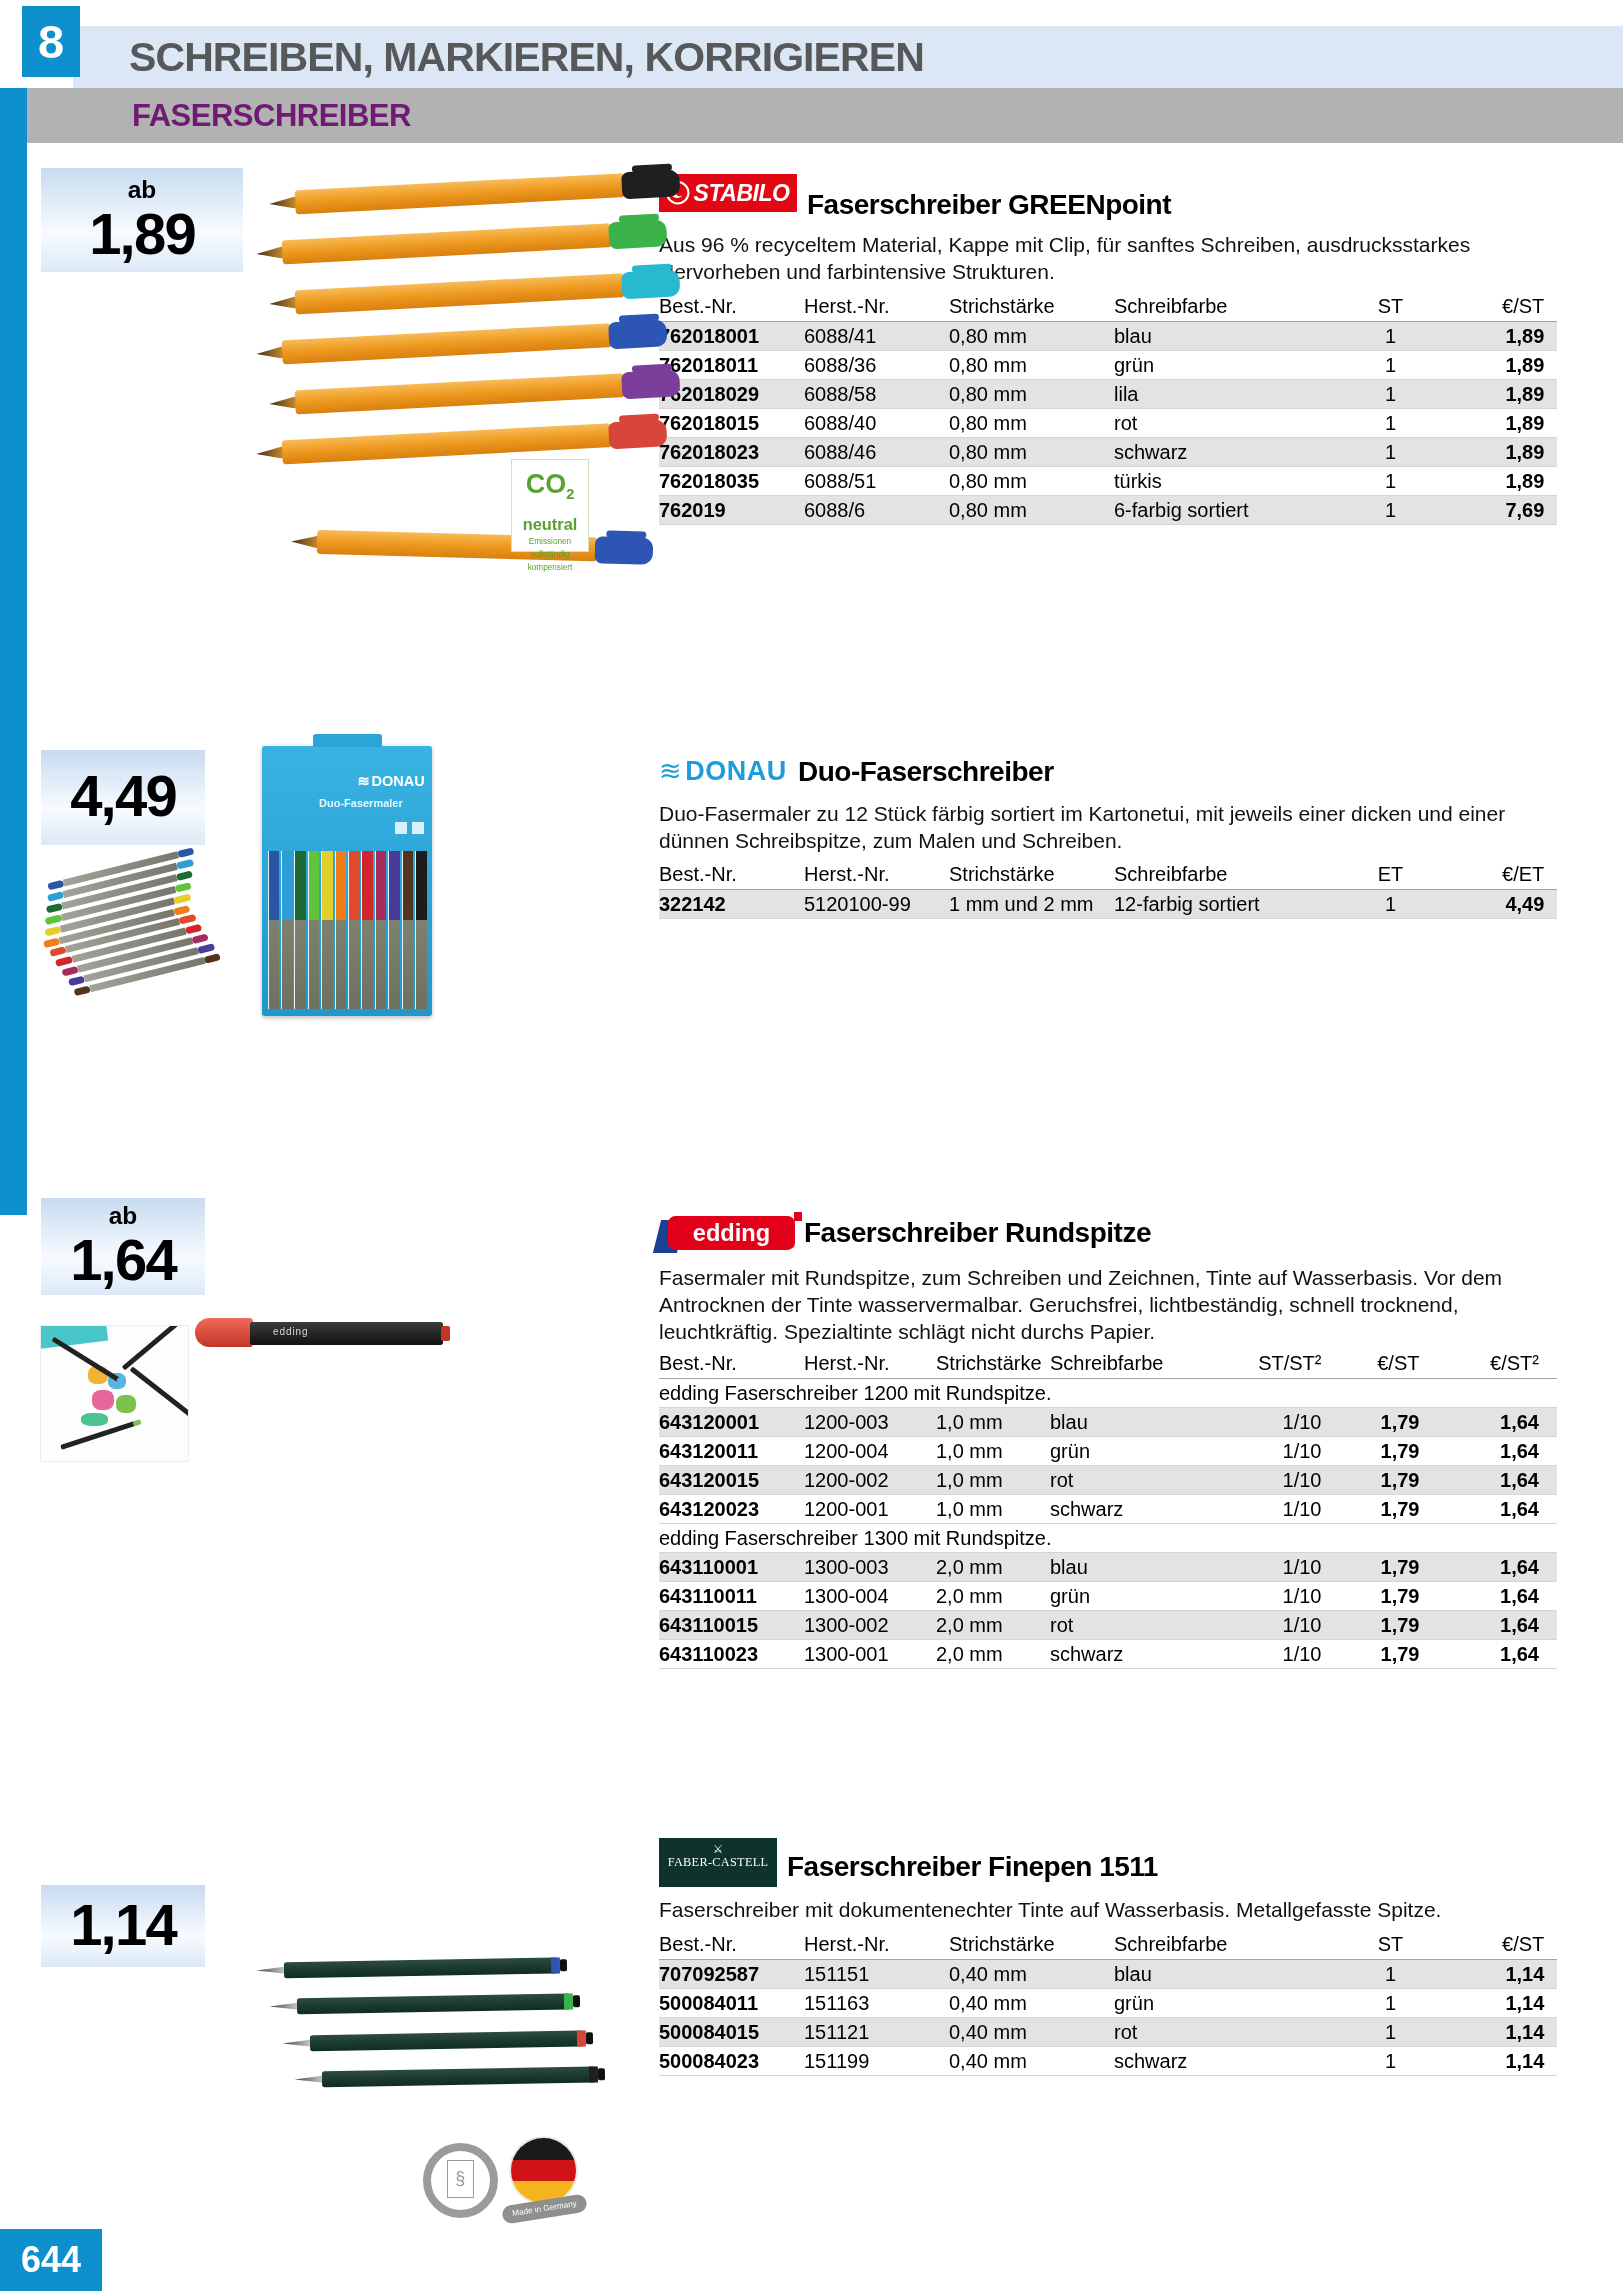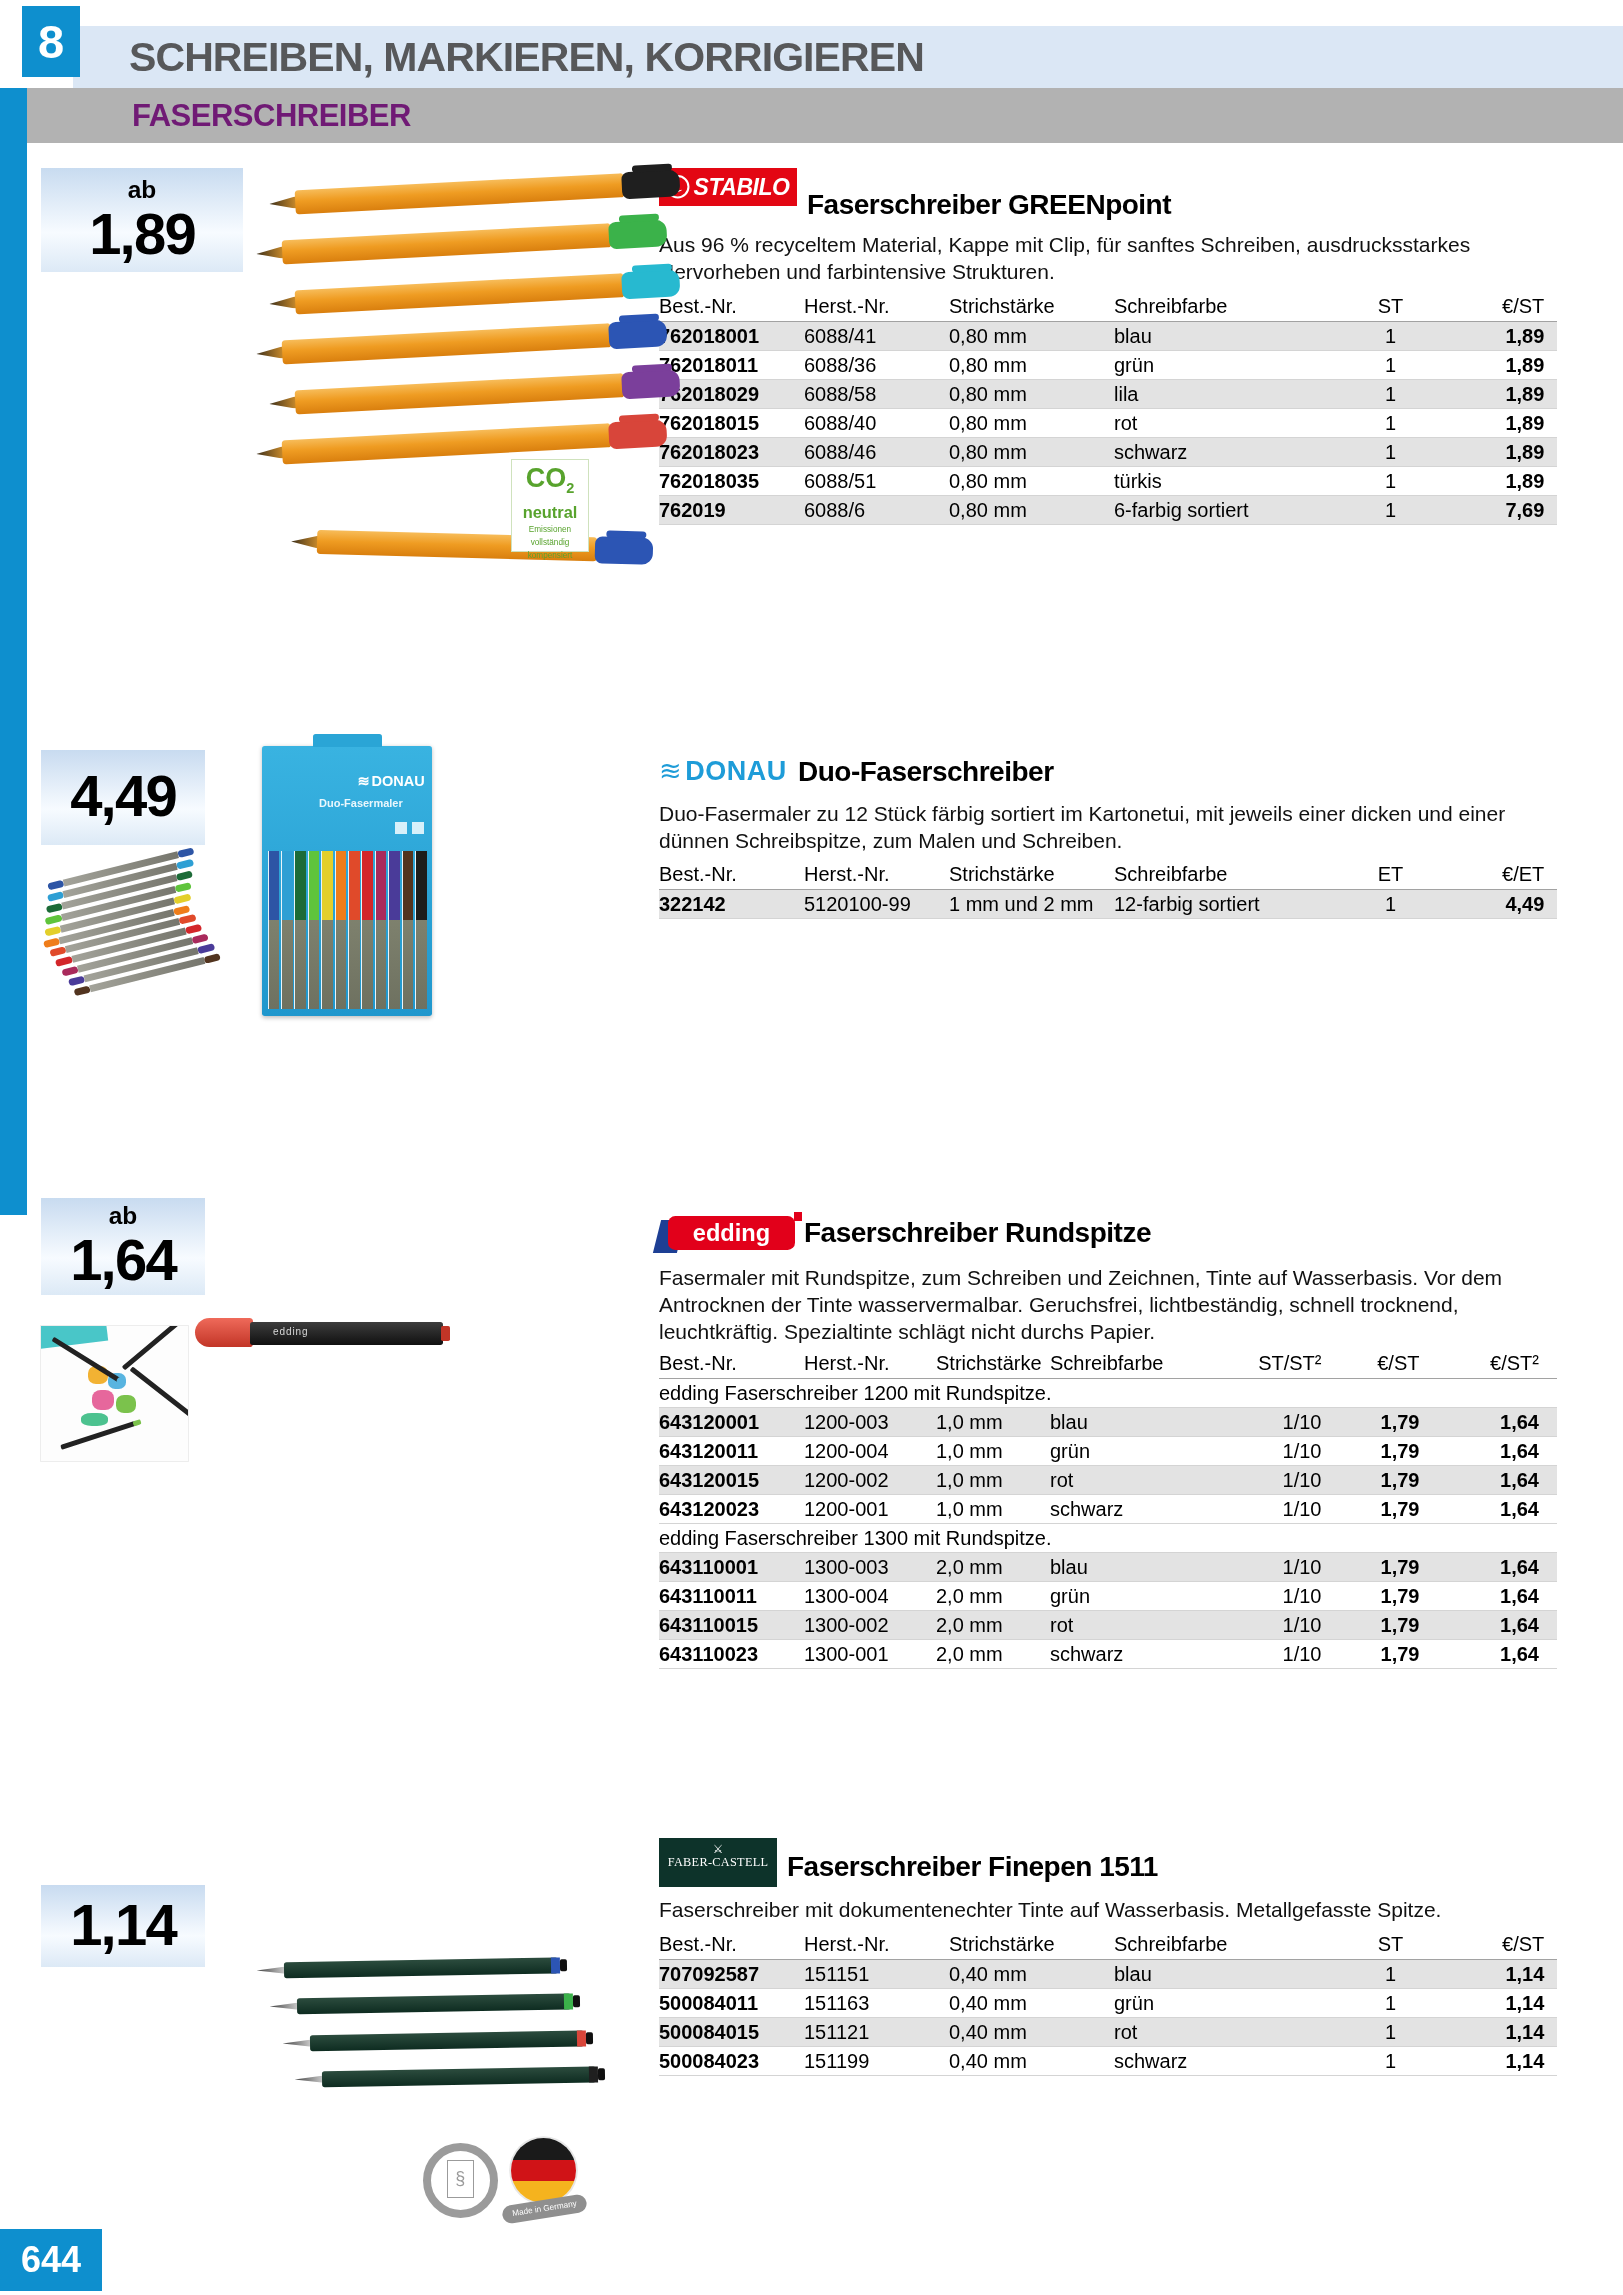--- a/index.html
+++ b/index.html
@@ -55,21 +55,21 @@
   .titem .tc:nth-child(1){font-weight:700;}
   .cols6 .tc:nth-child(5){text-align:center;}
   .cols6 .tc:nth-child(6){text-align:right;padding-right:12.7px;}
   .cols6 .titem .tc:nth-child(6){font-weight:700;}
   .cols7 .tc:nth-child(5){text-align:right;padding-right:14.5px;}
   .cols7 .tc:nth-child(6){text-align:right;padding-right:25.5px;}
   .cols7 .tc:nth-child(7){text-align:right;padding-right:18px;}
   .cols7 .titem .tc:nth-child(6),.cols7 .titem .tc:nth-child(7){font-weight:700;}
 
   
-  .logo-stabilo{position:absolute;left:659px;top:168px;width:138px;height:38px;background:#e30613;
+  .logo-stabilo{position:absolute;left:659px;top:174px;width:138px;height:38px;background:#e30613;
                 display:flex;align-items:center;padding-left:5.5px;box-sizing:border-box;}
   .logo-stabilo-text{color:#fff;font-size:23px;font-weight:700;font-style:italic;letter-spacing:-0.5px;margin-left:3.6px;}
   .swan{display:flex;align-items:center;}
   .logo-donau{position:absolute;left:659px;top:756px;display:flex;align-items:center;}
   .donau-wave{color:#1e9cd8;font-size:27px;line-height:27px;margin-right:3.6px;}
   .logo-donau-text{color:#1e9cd8;font-size:27px;font-weight:700;letter-spacing:0.5px;}
   .logo-edding{position:absolute;left:659px;top:1216px;width:136px;height:38px;}
   .ed-blue{position:absolute;left:-1.8px;top:3.6px;width:23.6px;height:33px;background:#1d3f94;transform:skewX(-14deg);}
   .ed-box{position:absolute;left:9px;top:0;right:0;bottom:3.6px;background:#e2001a;border-radius:7.3px;
           display:flex;align-items:center;justify-content:center;color:#fff;font-size:23.6px;font-weight:700;}
@@ -87,21 +87,21 @@
   .snib{position:absolute;left:0;top:11.8px;width:27px;height:12.7px;background:linear-gradient(90deg,#3c2f1b,#c98a2a);
         clip-path:polygon(0 50%,100% 0,100% 100%);}
   .scap{position:absolute;right:0;top:4.5px;width:58px;height:27px;border-radius:7.3px 11px 11px 7.3px;}
   .sclip{position:absolute;right:7.3px;top:-0.9px;width:40px;height:7.3px;border-radius:3.6px;}
   .spen.single{left:35px;top:353px;width:362px;transform:rotate(1.5deg);}
   .scap-blue{background:#2c55b4;}
 
   
   .co2-badge{position:absolute;left:511px;top:459px;width:78px;height:93px;background:#fff;
              border:0.9px solid #cfe2bd;text-align:center;color:#58a32d;box-sizing:border-box;padding-top:3.6px;}
-  .co2-main{font-size:27px;font-weight:700;line-height:29px;}
+  .co2-main{font-size:27px;font-weight:700;line-height:41px;}
   .co2-main sub{font-size:14.5px;}
   .co2-neutral{font-size:16.4px;font-weight:700;line-height:18px;}
   .co2-small{font-size:8.2px;line-height:9.5px;margin-top:3.6px;}
 
   
   .donau-box{position:absolute;left:262px;top:746px;width:170px;height:270px;border-radius:2.7px;
              background:linear-gradient(180deg,#39b3e1,#1f97cd);box-shadow:0 1.8px 4.5px rgba(0,0,0,.25);}
   .donau-tab{position:absolute;left:51px;top:-11.8px;width:69px;height:12.7px;background:#2aa5d6;border-radius:2.7px 2.7px 0 0;}
   .donau-box-logo{position:absolute;right:7.3px;top:22px;color:#fff;font-weight:700;font-size:14.5px;}
   .donau-box-logo .donau-wave{color:#fff;font-size:14.5px;margin-right:1.8px;}

